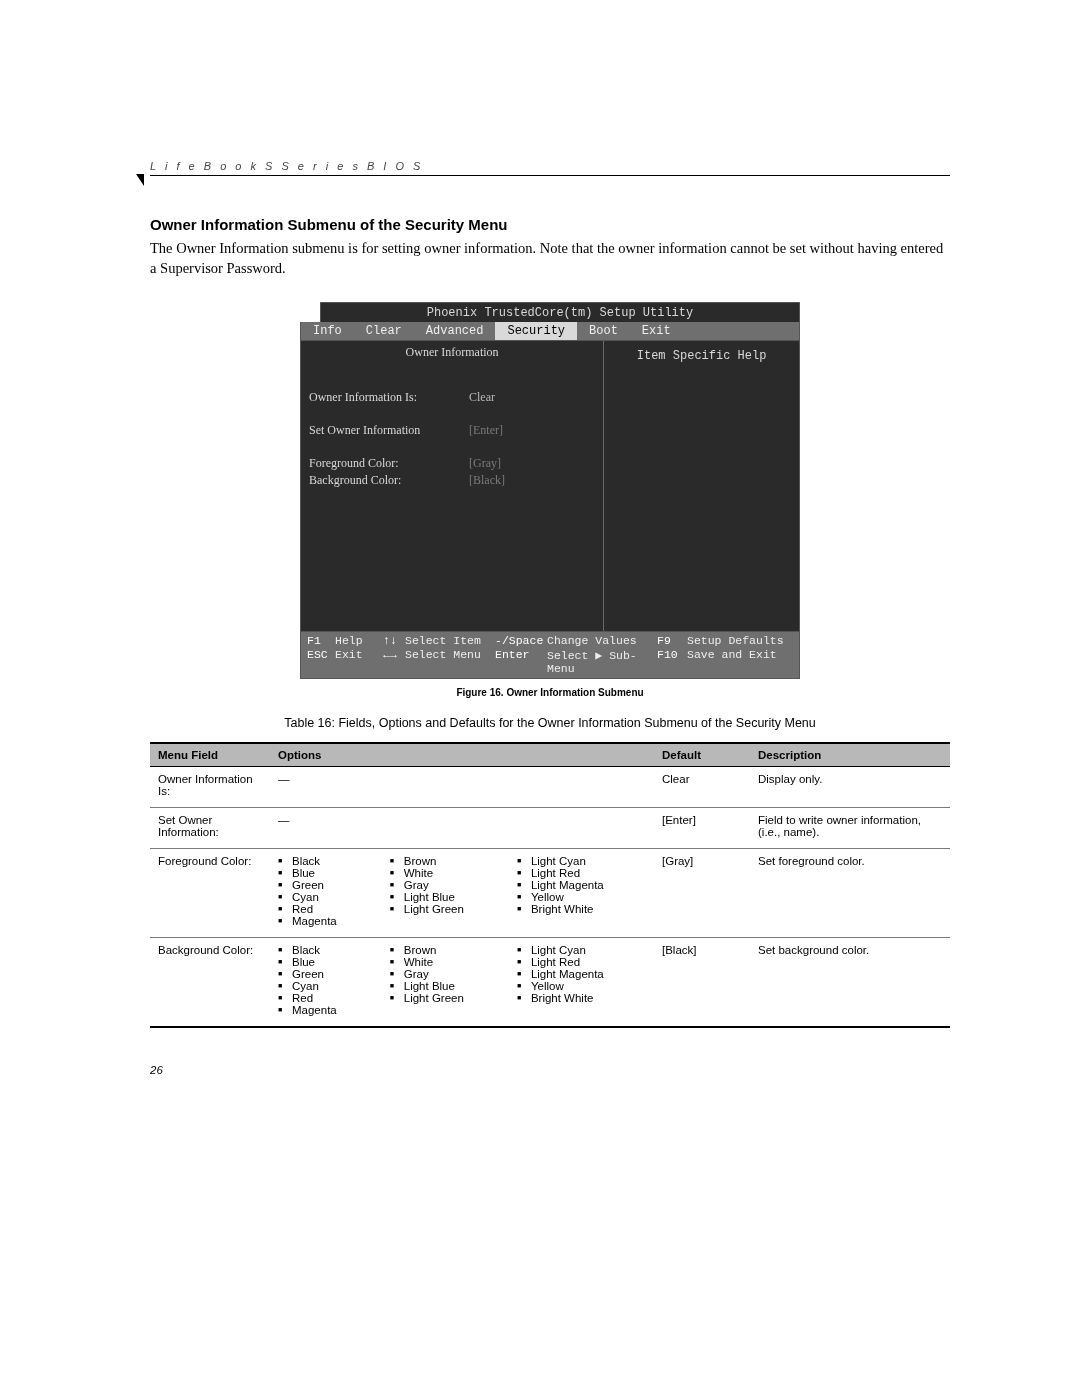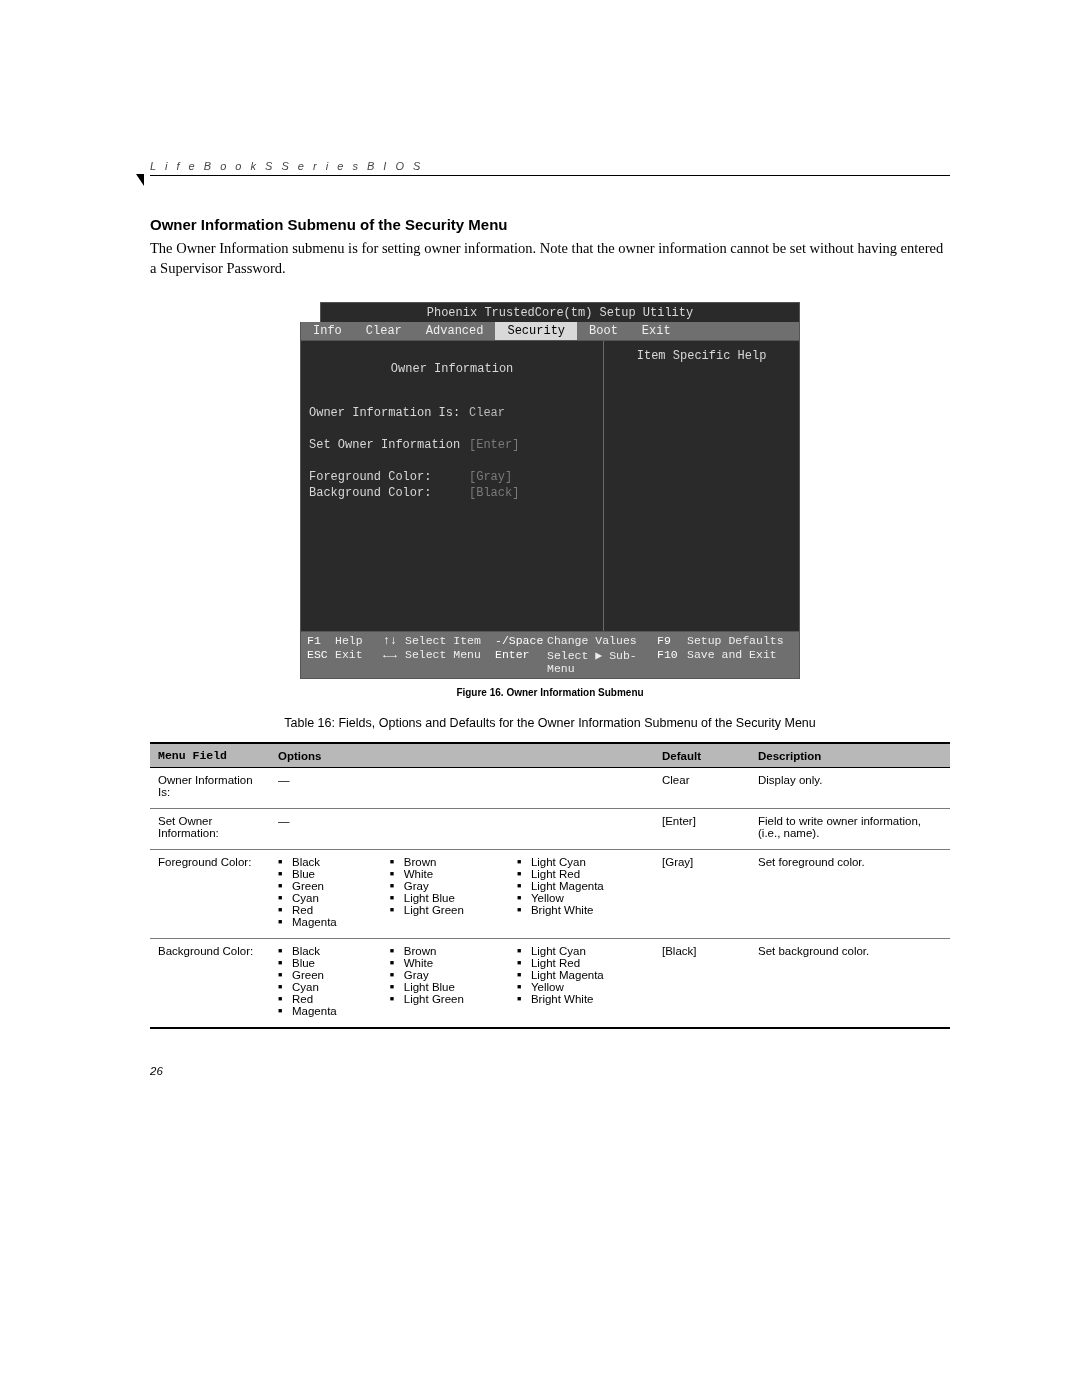--- a/index.html
+++ b/index.html
@@ -79,22 +79,23 @@
   .bios-body {
     display: flex;
     border: 1px solid #555;
     border-top: none;
     height: 290px;
     background: #2a2a2a;
   }
   .bios-left {
     flex: 1.6;
     border-right: 1px solid #6a6a6a;
-    padding: 21px 8px;
+    padding: 4px 8px;
     position: relative;
+    font-family: Liberation Serif, serif;
   }
   .bios-right {
     flex: 1;
     padding: 8px 8px;
   }
   .bios-heading {
     text-align: center;
     margin-bottom: 30px;
   }
   .bios-row { display: flex; margin: 2px 0;}
@@ -242,21 +243,21 @@
       <span>Save and Exit</span>
     </div>
   </div>
 
   <div class="figure-caption">Figure 16.   Owner Information Submenu</div>
   <div class="table-caption">Table 16: Fields, Options and Defaults for the Owner Information Submenu of the Security Menu</div>
 
   <table class="datatable">
     <thead>
         <tr id="thead-row">
-          <th style="width: 15%; font-family: Liberation Mono, monospace;">Menu Field</th>
+          <th style="width: 15%;">Menu Field</th>
           <th style="width: 48%;">Options</th>
           <th style="width: 12%;">Default</th>
           <th style="width: 25%;">Description</th>
         </tr>
       </thead>
     <tbody id="tbody">
         <tr>
           <td>Owner Information Is:</td>
           <td>—</td>
           <td>Clear</td>

